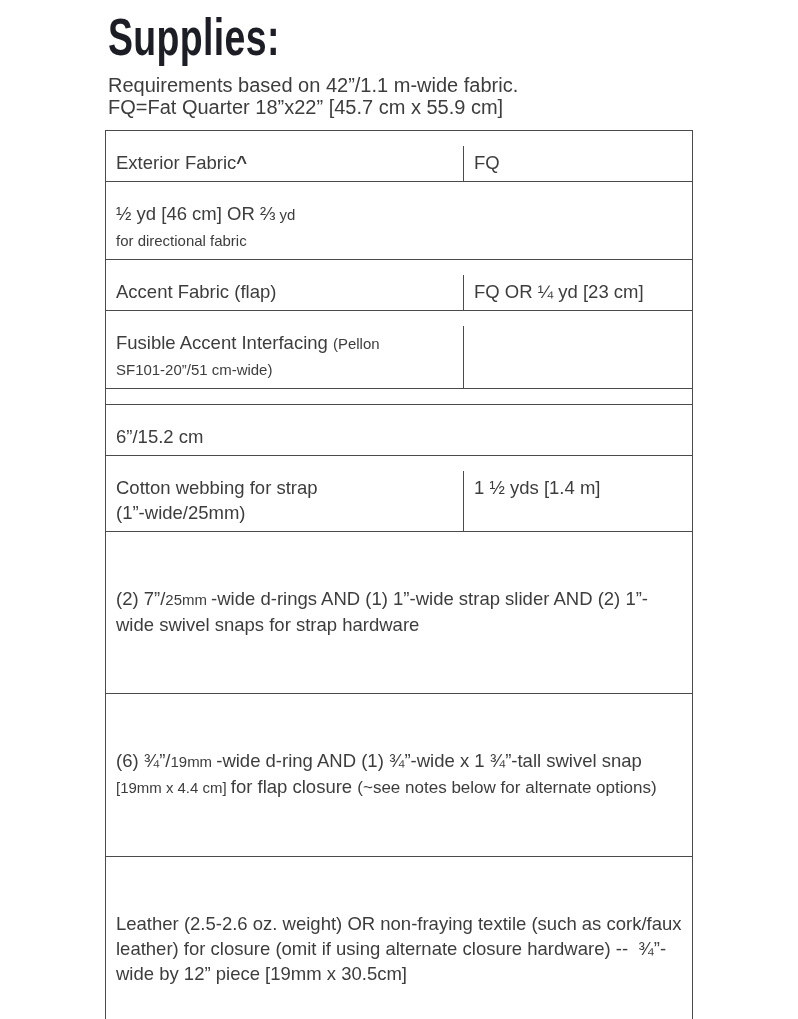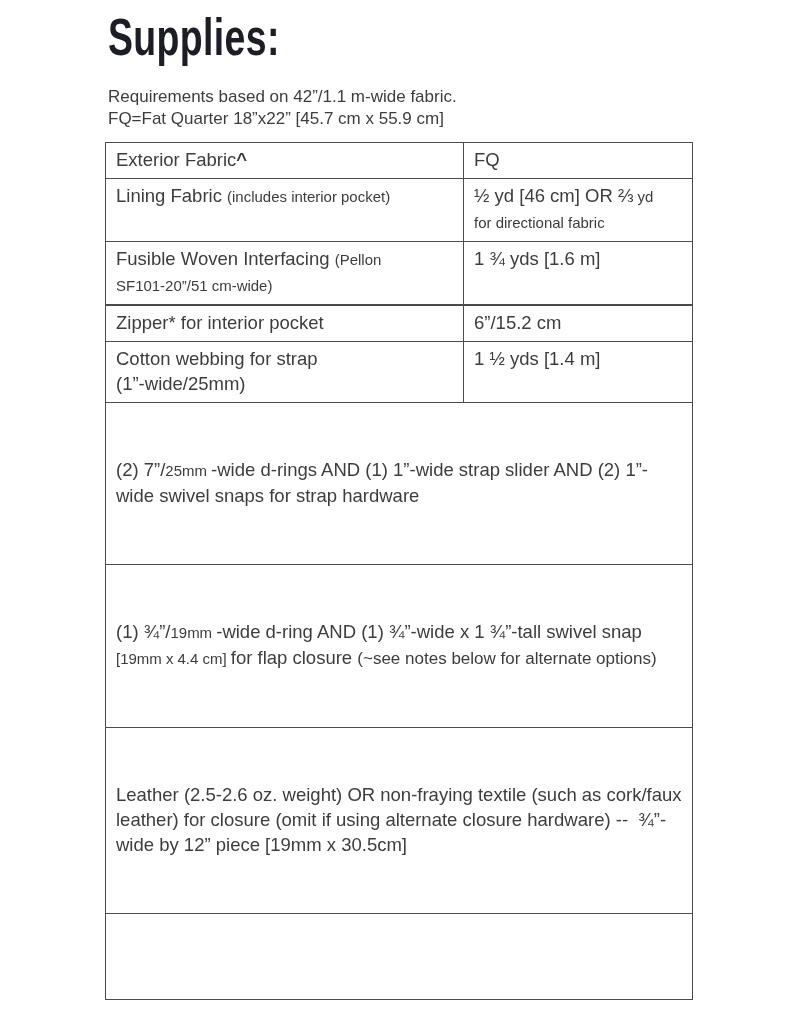--- a/index.html
+++ b/index.html
@@ -21,31 +21,31 @@
   .title{
     display:inline-block;
     font-size:52px;font-weight:bold;line-height:50px;
     color:var(--title);
     transform:scaleX(0.72);
     transform-origin:left top;
     letter-spacing:0.5px;
     white-space:nowrap;
   }
   .subtitle{
-    margin-top:24px;
-    font-size:17px;line-height:22px;
+    margin-top:12px;
+    font-size:20px;line-height:22px;
     color:var(--text);
   }
   .supply-table{
     margin:12px 0 0 105px;
     width:588px;
     border:1.6px solid var(--border);
     font-size:18.5px;line-height:25px;
   }
-  .pair-row{display:flex;border-bottom:1.6px solid var(--border);}
+  .pair-row{display:flex;border-bottom:1.6px solid var(--border);margin-top:15px;}
   .pair-row .item{
     width:358px;flex:0 0 358px;
     border-right:1.6px solid var(--border);
     padding:4px 10px 6px;
     white-space:pre-wrap;
   }
   .pair-row .qty{
     flex:1;
     padding:4px 10px 6px;
     white-space:pre-wrap;
@@ -73,45 +73,46 @@
       <div>FQ=Fat Quarter 18”x22” [45.7 cm x 55.9 cm]</div>
     </div>
   </div>
 
   <div class="supply-table" id="supply-table">
       <div class="pair-row">
     <div class="item"><span class="seg-n">Exterior Fabric</span><span class="seg-b">^</span></div>
     <div class="qty"><span class="seg-n">FQ</span></div>
   </div>
       <div class="pair-row">
-    <div class="item"><span class="seg-n">Lining Fabric </span><span class="seg-sm">(includes interior pocket)</span></div>
     <div class="qty"><span class="seg-n">½ yd [46 cm] OR ⅔</span><span class="seg-sm"> yd
 for directional fabric</span></div>
   </div>
       <div class="pair-row">
-    <div class="item"><span class="seg-n">Fusible Woven Interfacing </span><span class="seg-sm">(Pellon
+    <div class="item"><span class="seg-n">Accent Fabric (flap)</span></div>
+    <div class="qty"><span class="seg-n">FQ OR ¼ yd [23 cm]</span></div>
+  </div>
+      <div class="pair-row">
+    <div class="item"><span class="seg-n">Fusible Accent Interfacing </span><span class="seg-sm">(Pellon
 SF101-20”/51 cm-wide)</span></div>
-    <div class="qty"><span class="seg-n">1 ¾ yds [1.6 m]</span></div>
   </div>
       <div class="pair-row">
   </div>
       <div class="pair-row">
-    <div class="item"><span class="seg-n">Zipper* for interior pocket</span></div>
     <div class="qty"><span class="seg-n">6”/15.2 cm</span></div>
   </div>
       <div class="pair-row">
     <div class="item"><span class="seg-n">Cotton webbing for strap
 (1”-wide/25mm)</span></div>
     <div class="qty"><span class="seg-n">1 ½ yds [1.4 m]</span></div>
   </div>
       <div class="full-row">
     <div><span class="seg-n">(2) 7”/</span><span class="seg-sm">25mm </span><span class="seg-n">-wide d-rings AND (1) 1”-wide strap slider AND (2) 1”-wide swivel snaps for strap hardware</span></div>
   </div>
       <div class="full-row">
-    <div><span class="seg-n">(1) ¾”/</span><span class="seg-sm">19mm </span><span class="seg-n">-wide d-ring AND (1) ¾”-wide x 1 ¾”-tall swivel snap </span><span class="seg-sm">[19mm x 4.4 cm] </span><span class="seg-n">for flap closure </span><span class="seg-itsm">(~see notes below for alternate options)</span></div>
+    <div><span class="seg-n">(6) ¾”/</span><span class="seg-sm">19mm </span><span class="seg-n">-wide d-ring AND (1) ¾”-wide x 1 ¾”-tall swivel snap </span><span class="seg-sm">[19mm x 4.4 cm] </span><span class="seg-n">for flap closure </span><span class="seg-itsm">(~see notes below for alternate options)</span></div>
   </div>
       <div class="full-row">
     <div><span class="seg-n">Leather (2.5-2.6 oz. weight) OR non-fraying textile (such as cork/faux leather) for closure </span><span class="seg-it">(omit if using alternate closure hardware)</span><span class="seg-n"> --  ¾”-wide by 12” piece [19mm x 30.5cm]</span></div>
   </div>
       <div class="full-row">
     
   </div>
     </div>
 </div>
 

